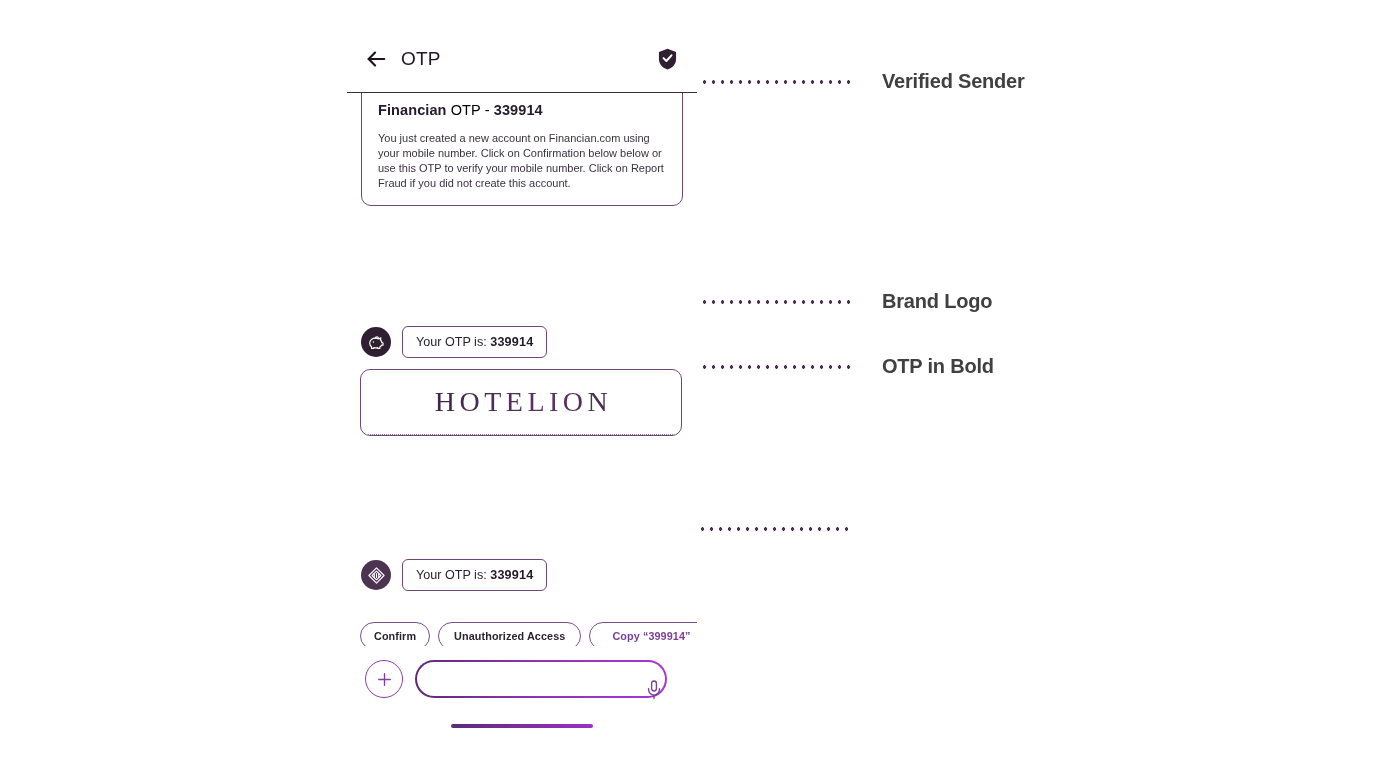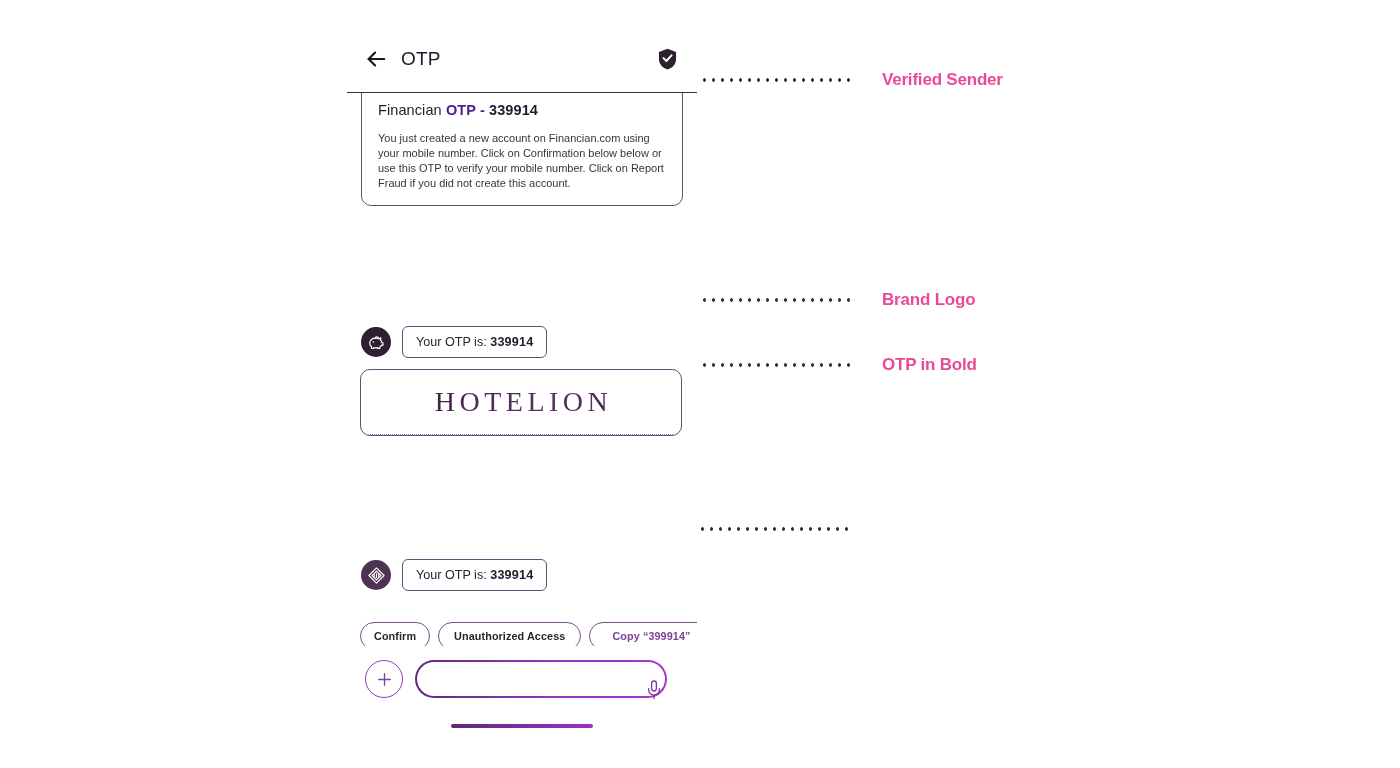--- a/index.html
+++ b/index.html
@@ -73,22 +73,22 @@
     width: 322px;
     border-radius: 10px;
     padding: 22px 16px 14px 16px;
   }
   .card-title {
     font-size: 14.5px;
     color: #241a2b;
     margin-bottom: 13px;
     letter-spacing: .1px;
   }
-  .card-title .brand { font-weight: 400; }
-  .card-title .label-dim { color: #4c1d95; font-weight: 700; }
+  .card-title .brand { font-weight: 700; }
+  .card-title .label-dim { color: #000000; font-weight: 400; }
   .card-title .code { font-weight: 700; color: #241a2b; }
   .card-body {
     font-size: 11px;
     line-height: 15px;
     color: #3a3340;
   }
 
   
   .bubble-row {
     position: absolute;
@@ -221,23 +221,23 @@
   .leader {
     width: 152px;
     height: 4px;
     background-image: radial-gradient(circle, #4b2b55 1.6px, rgba(0,0,0,0) 1.9px);
     background-size: 9px 4px;
     background-repeat: repeat-x;
     background-position: left center;
   }
   .annot-label {
     margin-left: 30px;
-    font-size: 17px;
+    font-size: 20px;
     font-weight: 700;
-    color: #ec4899;
+    color: #404040;
     letter-spacing: -.2px;
     white-space: nowrap;
   }
 </style>
 </head>
 <body>
 
 <div class="canvas">
 
   <div class="phone-frame">

